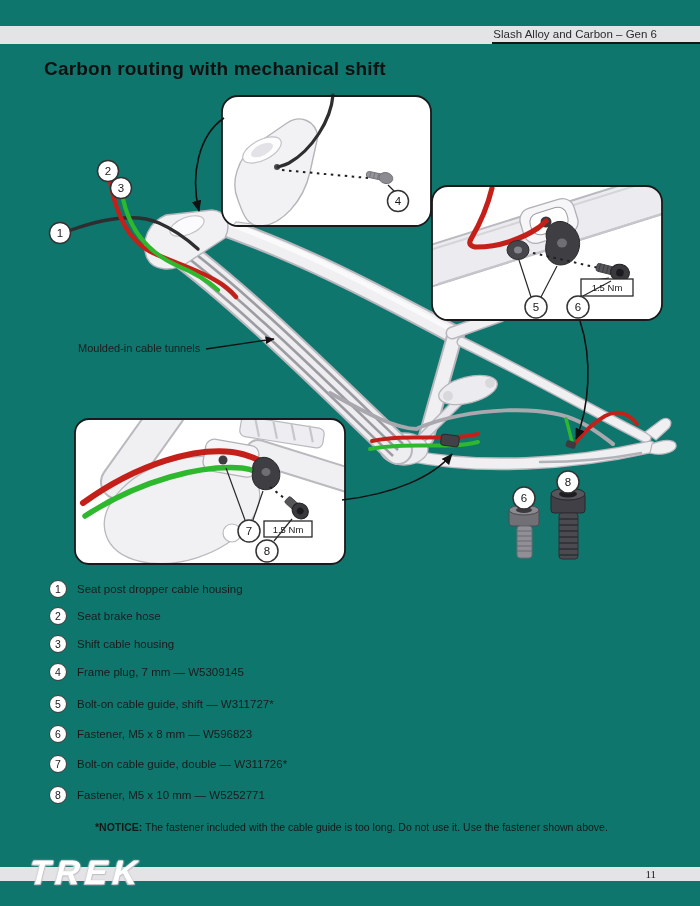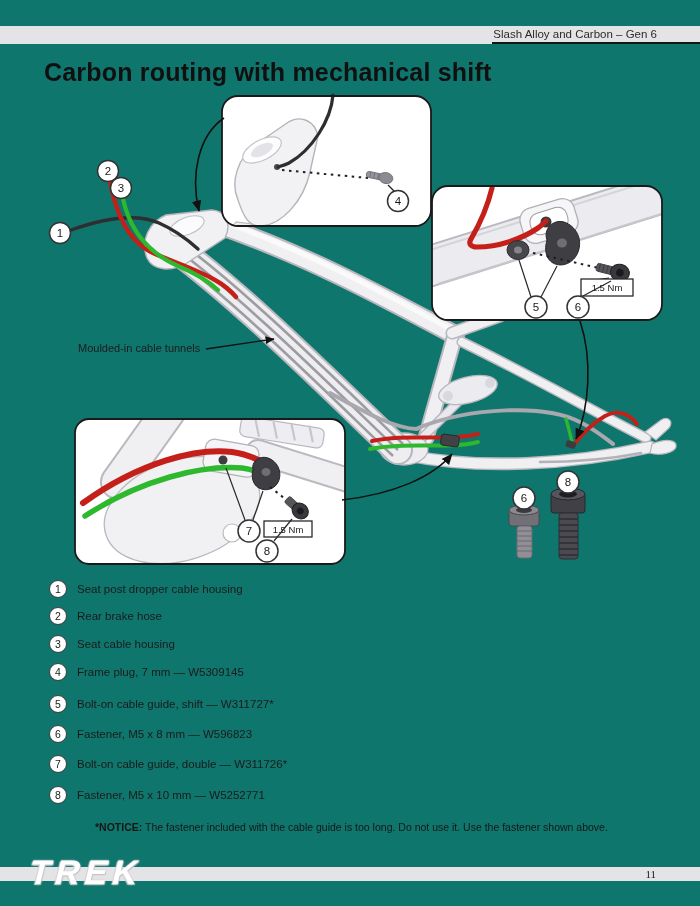--- a/index.html
+++ b/index.html
@@ -2,21 +2,21 @@
 <html><head>
 <meta charset="utf-8">
 <style>
   html,body{margin:0;padding:0;background:#ffffff;}
   .page{position:relative;width:700px;height:906px;background:#0f766e;overflow:hidden;
         font-family:"Liberation Sans",sans-serif;color:#1a1a1a;}
   
   .header-band{position:absolute;left:0;right:0;top:26px;height:18px;background:#e4e4e6;}
   .header-product{position:absolute;right:43px;top:0;line-height:17px;font-size:11.5px;color:#2b2b2b;}
   .header-rule{position:absolute;left:492px;right:0;top:16px;height:2px;background:#161616;}
-  .page-title{position:absolute;left:44px;top:58px;font-size:25px;font-weight:bold;letter-spacing:0.2px;color:#101010;}
+  .page-title{position:absolute;left:44px;top:58px;font-size:19px;font-weight:bold;letter-spacing:0.2px;color:#101010;}
   
   .diagram{position:absolute;left:0;top:0;width:700px;height:906px;}
   
   .legend-item{position:absolute;left:49px;display:flex;align-items:center;gap:10px;height:18px;}
   .legend-num{width:18px;height:18px;box-sizing:border-box;border:1.6px solid #3c3c3c;border-radius:50%;
               display:flex;align-items:center;justify-content:center;font-size:10.5px;color:#1a1a1a;background:#fff;flex:0 0 18px;}
   .legend-text{font-size:11.5px;color:#1a1a1a;white-space:nowrap;text-align:center;}
   
   .notice{position:absolute;left:52px;top:821px;font-size:10.5px;color:#161616;white-space:nowrap;margin-left:43px;}
   .notice b{font-weight:bold;}
@@ -261,25 +261,25 @@
     </g>
   </svg>
 
   <div>
     <div class="legend-item" style="top:580px">
       <span class="legend-num">1</span>
       <span class="legend-text">Seat post dropper cable housing</span>
     </div>
     <div class="legend-item" style="top:607px">
       <span class="legend-num">2</span>
-      <span class="legend-text">Rear brake hose</span>
+      <span class="legend-text">Seat brake hose</span>
     </div>
     <div class="legend-item" style="top:635px">
       <span class="legend-num">3</span>
-      <span class="legend-text">Seat cable housing</span>
+      <span class="legend-text">Shift cable housing</span>
     </div>
     <div class="legend-item" style="top:663px">
       <span class="legend-num">4</span>
       <span class="legend-text">Frame plug, 7 mm — W5309145</span>
     </div>
     <div class="legend-item" style="top:695px">
       <span class="legend-num">5</span>
       <span class="legend-text">Bolt-on cable guide, shift — W311727*</span>
     </div>
     <div class="legend-item" style="top:725px">

